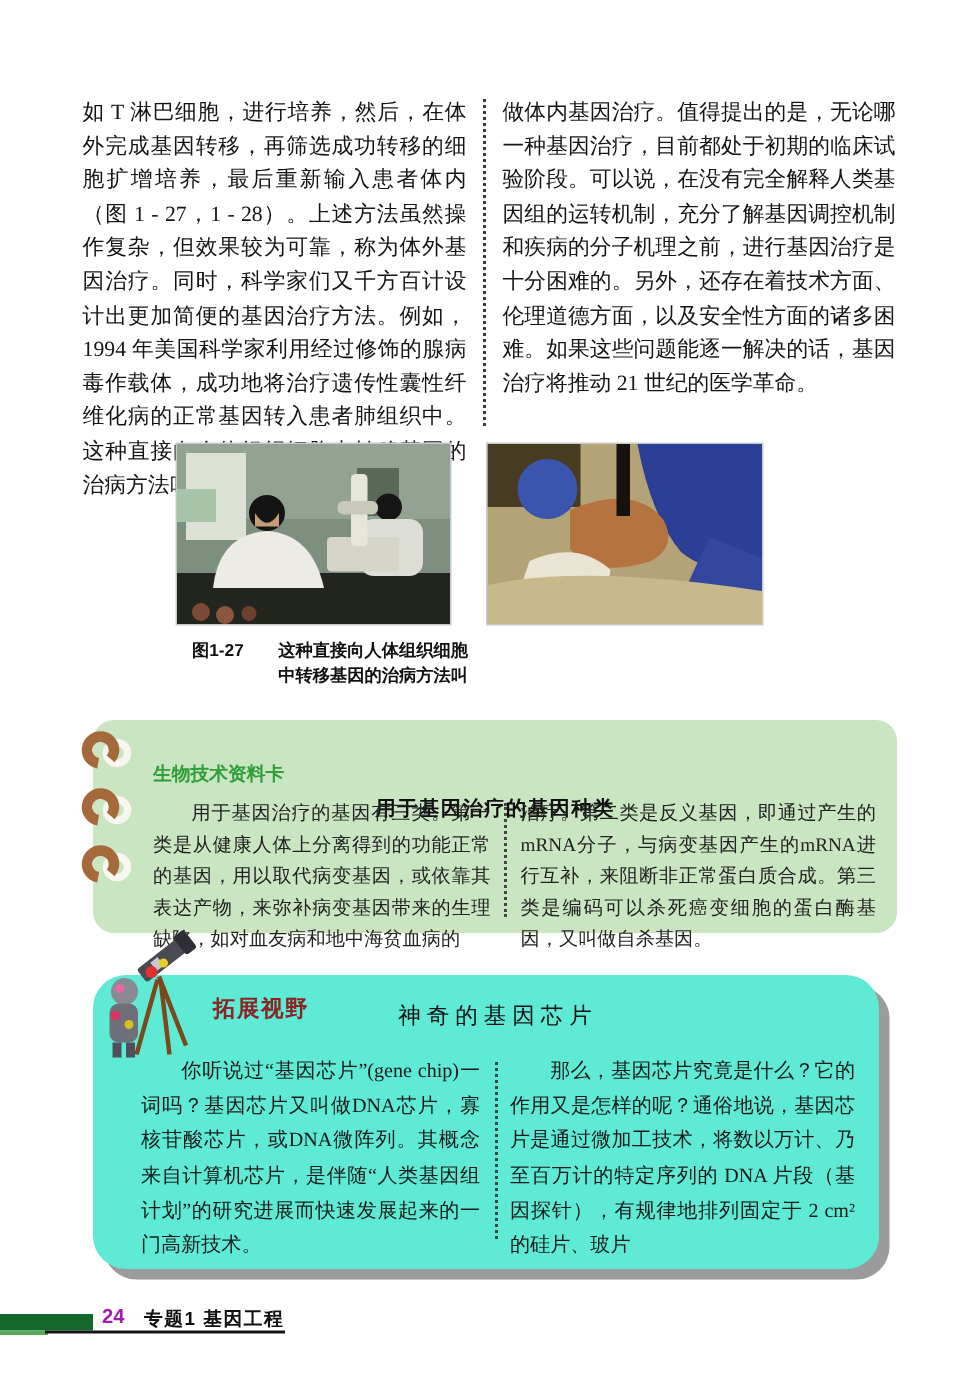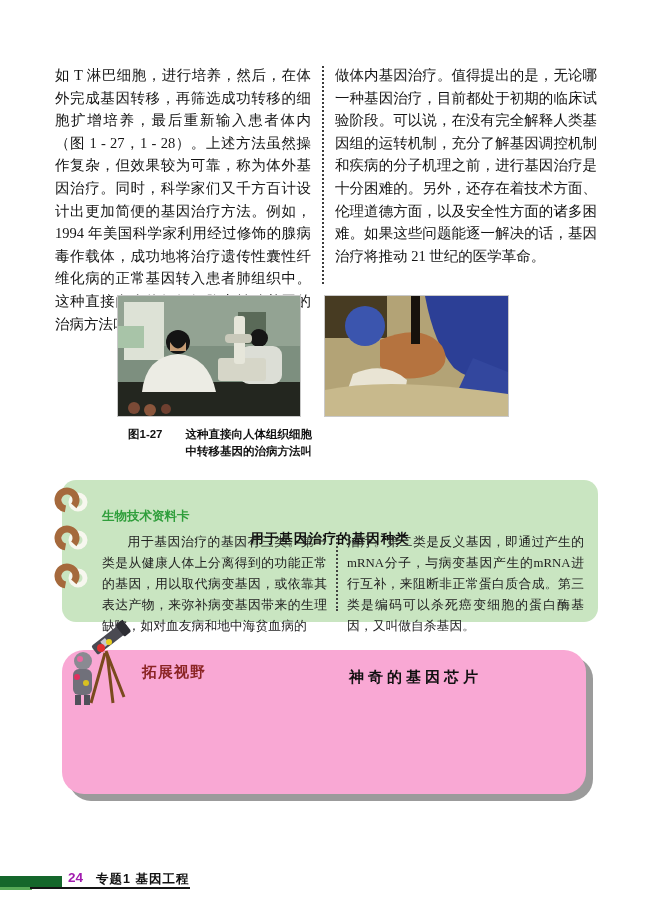--- a/index.html
+++ b/index.html
@@ -73,36 +73,36 @@
     font-size: 12.8px; line-height: 21px;
     text-align: justify; color: #222;
   }
   .card-cols .col.left  { width: 226px; }
   .card-cols .col.left  { text-indent: 2em; }
   .card-cols .col.right { width: 238px; }
   .card-cols .vdots { margin: 3px 9px 0 9px; height: 76px; border-left-color: #444; }
   
   .ext-box {
     position: absolute; left: 62px; top: 650px;
-    width: 524px; height: 144px;
-    background: #f9a8d4;
+    width: 524px; height: 196px;
+    background: #5eead4;
     border-radius: 22px;
     box-shadow: 7px 7px 0 0 #9b9b9b;
   }
   .telescope { position: absolute; left: 2px; top: -33px; }
   .ext-tag {
     position: absolute; left: 80px; top: 13px;
     font-family: "Liberation Sans", sans-serif;
     font-size: 15px; font-weight: bold; color: #8b2424;
     letter-spacing: 1px;
   }
   .ext-title {
     position: absolute; left: 120px; top: 18px; width: 300px;
-    text-align: right;
-    font-size: 15px; font-weight: bold; color: #111;
+    text-align: center;
+    font-size: 15px; font-weight: normal; color: #111;
     letter-spacing: 4px;
   }
   .ext-cols {
     position: absolute; left: 32px; top: 52px; right: 16px;
     display: flex;
   }
   .ext-cols .col {
     font-size: 13.4px; line-height: 23.2px;
     text-align: justify; text-indent: 2em; color: #1a1a1a;
   }
@@ -213,20 +213,25 @@
       <circle cx="19" cy="44" r="9" fill="#8a8a92"></circle>
       <circle cx="16" cy="42" r="3" fill="#e868a0"></circle>
       <rect x="9" y="52" width="19" height="26" rx="6" fill="#70707a"></rect>
       <circle cx="13" cy="60" r="3" fill="#e03060"></circle>
       <circle cx="22" cy="66" r="3" fill="#d8c020"></circle>
       <rect x="11" y="78" width="6" height="10" fill="#50505a"></rect>
       <rect x="20" y="78" width="6" height="10" fill="#50505a"></rect>
     </svg>
     <div class="ext-tag">拓展视野</div>
     <div class="ext-title">神奇的基因芯片</div>
+    <div class="ext-cols">
+      <p class="col left">你听说过“基因芯片”(gene chip)一词吗？基因芯片又叫做DNA芯片，寡核苷酸芯片，或DNA微阵列。其概念来自计算机芯片，是伴随“人类基因组计划”的研究进展而快速发展起来的一门高新技术。</p>
+      <div class="vdots"></div>
+      <p class="col right">那么，基因芯片究竟是什么？它的作用又是怎样的呢？通俗地说，基因芯片是通过微加工技术，将数以万计、乃至百万计的特定序列的 DNA 片段（基因探针），有规律地排列固定于 2 cm² 的硅片、玻片</p>
+    </div>
   </div>
 
   <div class="footer">
     <div class="footer-green"></div>
     <div class="footer-lgreen"></div>
     <div class="footer-black"></div>
     <span class="footer-num">24</span>
     <span class="footer-chapter">专题1 基因工程</span>
   </div>
 

